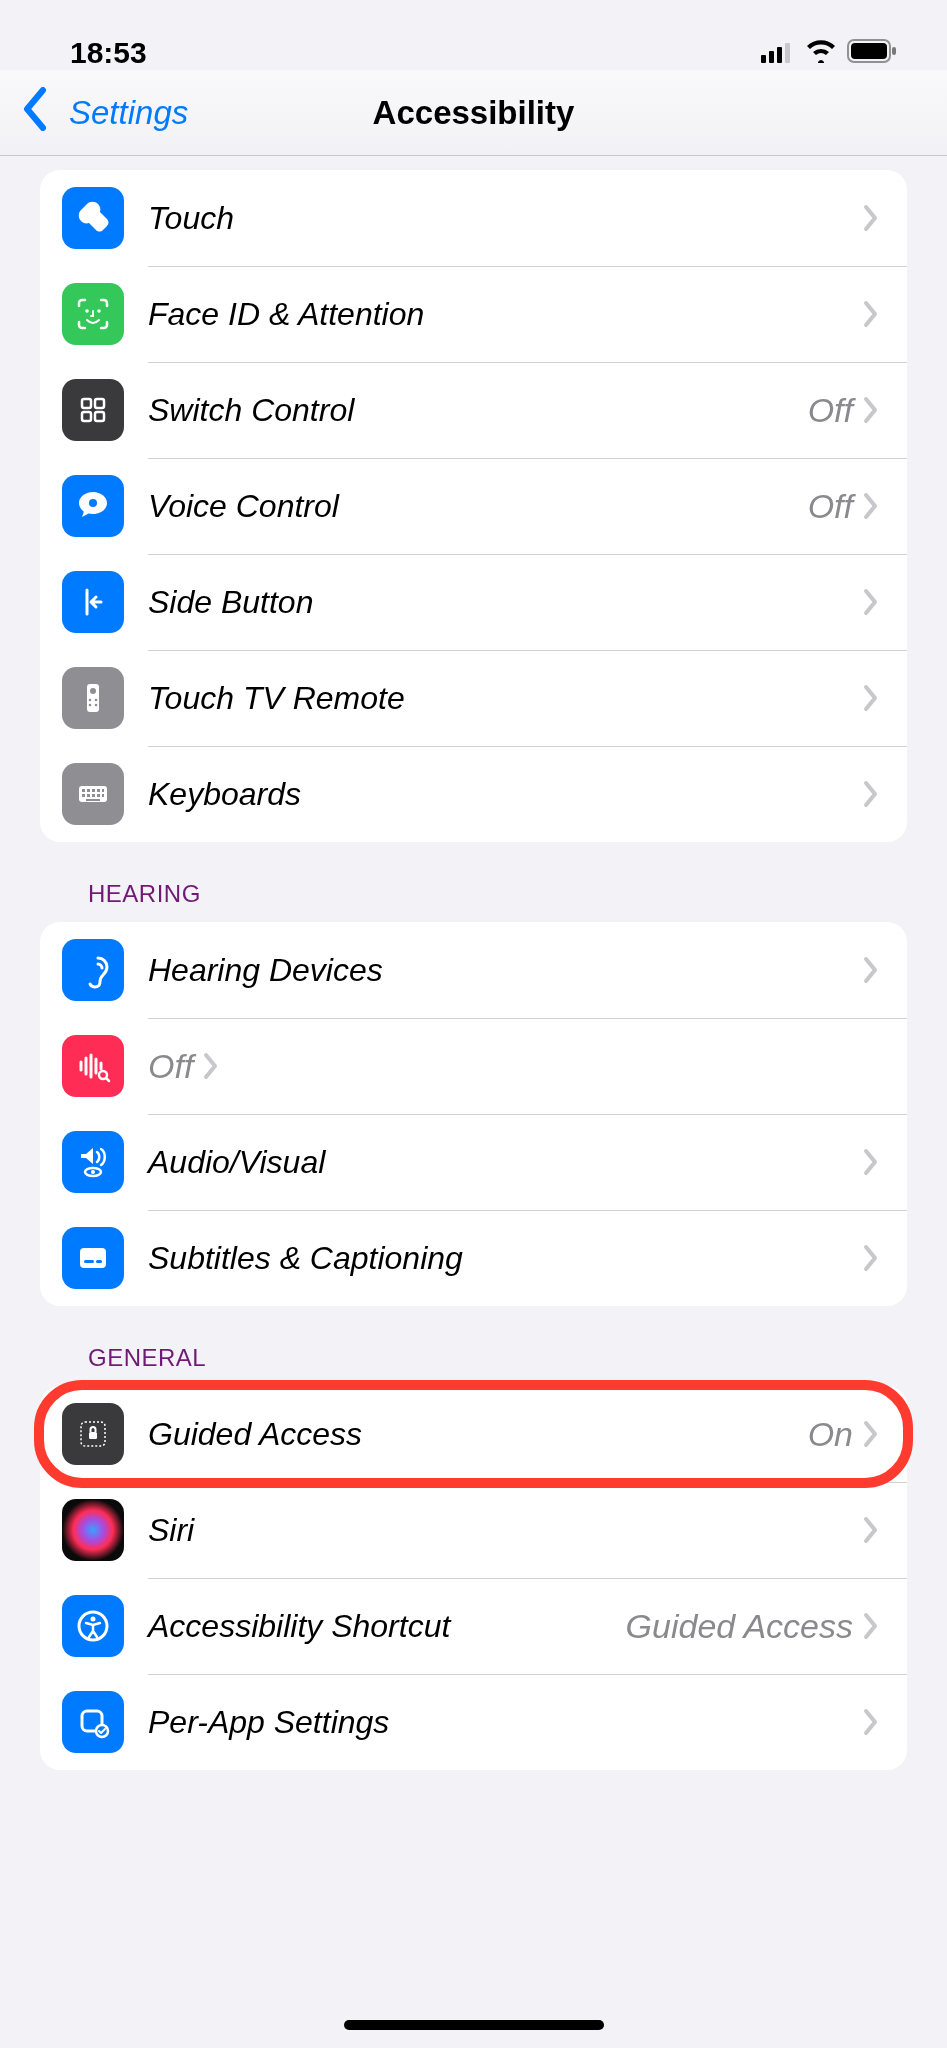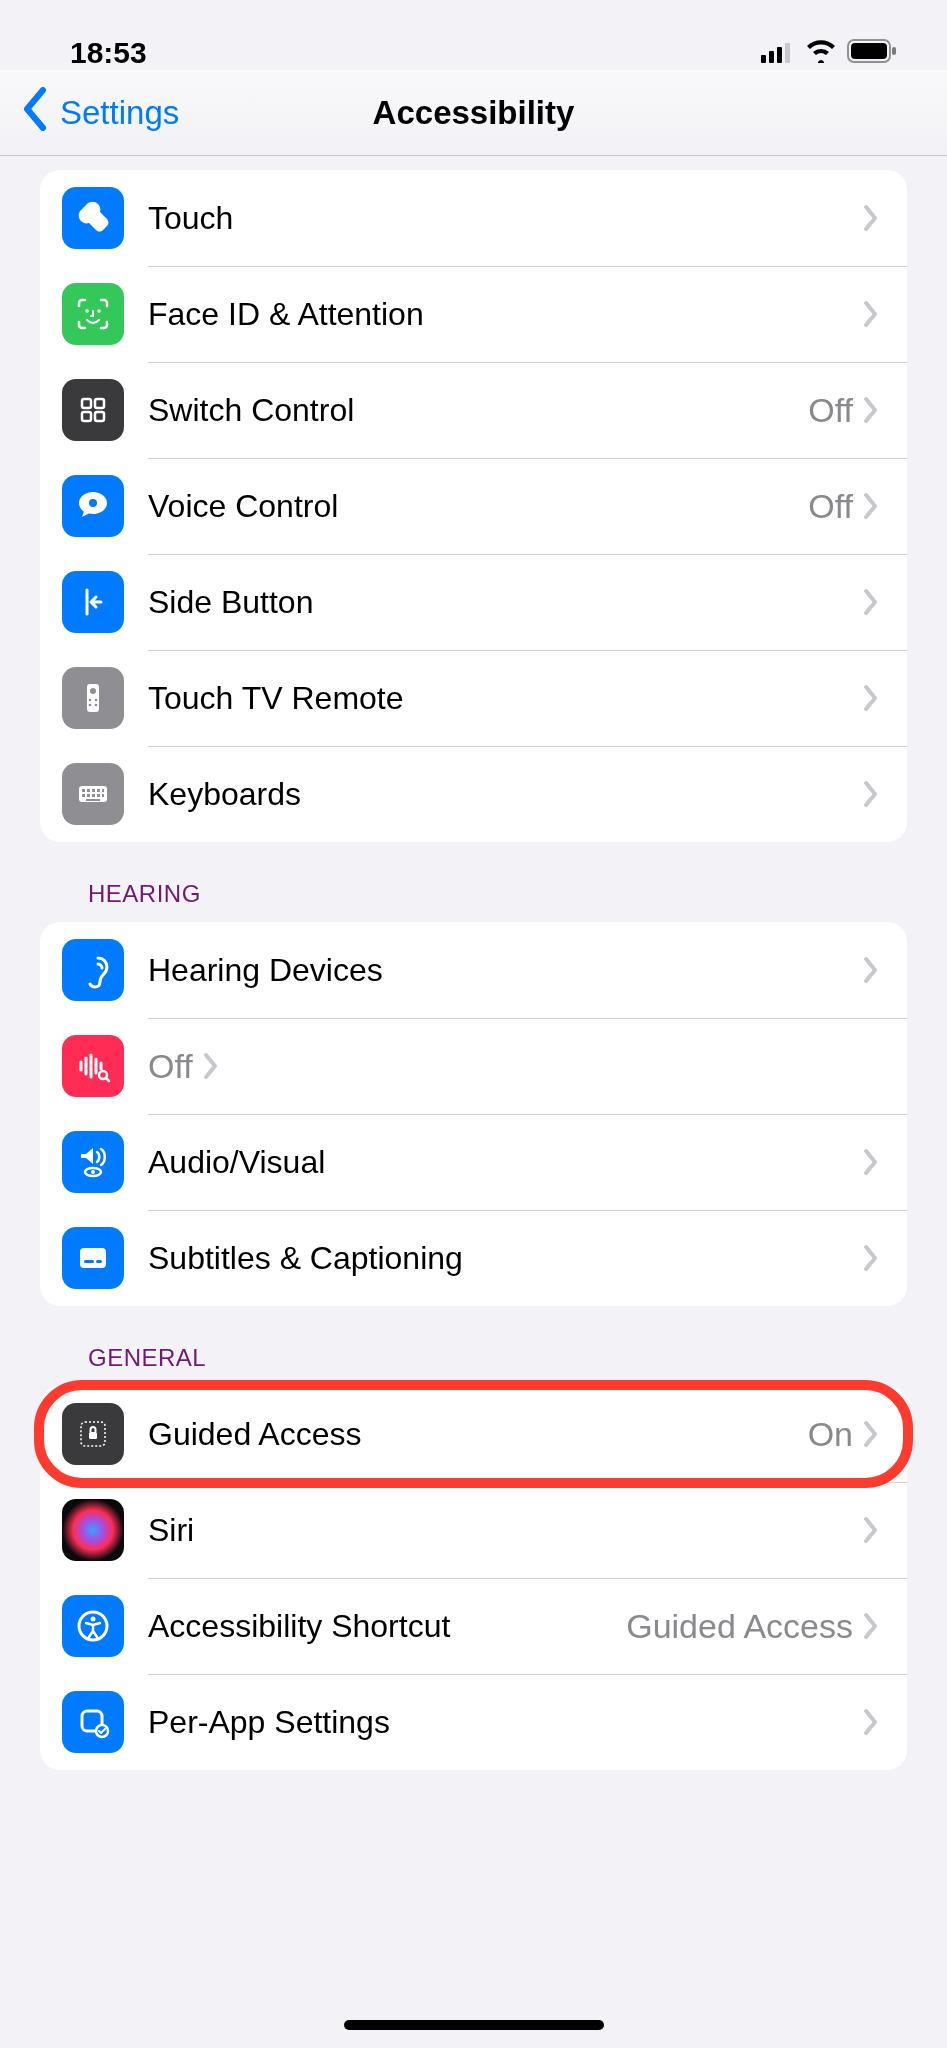--- a/index.html
+++ b/index.html
@@ -28,25 +28,26 @@
     height: 86px;
     border-bottom: 1px solid #c7c7cc;
     position: relative;
     display:flex;
     align-items:center;
     background: linear-gradient(#f9f9fb,#f2f2f6);
   }
   .nav-back {
     display:flex;
     align-items:center;
-    gap:10px;
+    gap:19px;
     color:#007aff;
     font-size:33px;
     padding-left:20px;
     cursor:pointer;
+    font-style:italic;
   }
   .nav-back svg { width:30px; height:44px; }
   .nav-title {
     position:absolute;
     left:50%;
     transform:translateX(-50%);
     font-size:33px;
     font-weight:600;
   }
 
@@ -60,20 +61,21 @@
     letter-spacing:0.5px;
     text-transform:uppercase;
     padding: 38px 0 14px 88px;
   }
 
   .group {
     background:#fff;
     border-radius:20px;
     margin: 0 40px;
     overflow:hidden;
+    font-style:italic;
   }
   .group.first { margin-top: 14px; }
 
   .row {
     display:flex;
     align-items:center;
     min-height:96px;
     padding: 0 28px 0 22px;
     position:relative;
     cursor:pointer;

